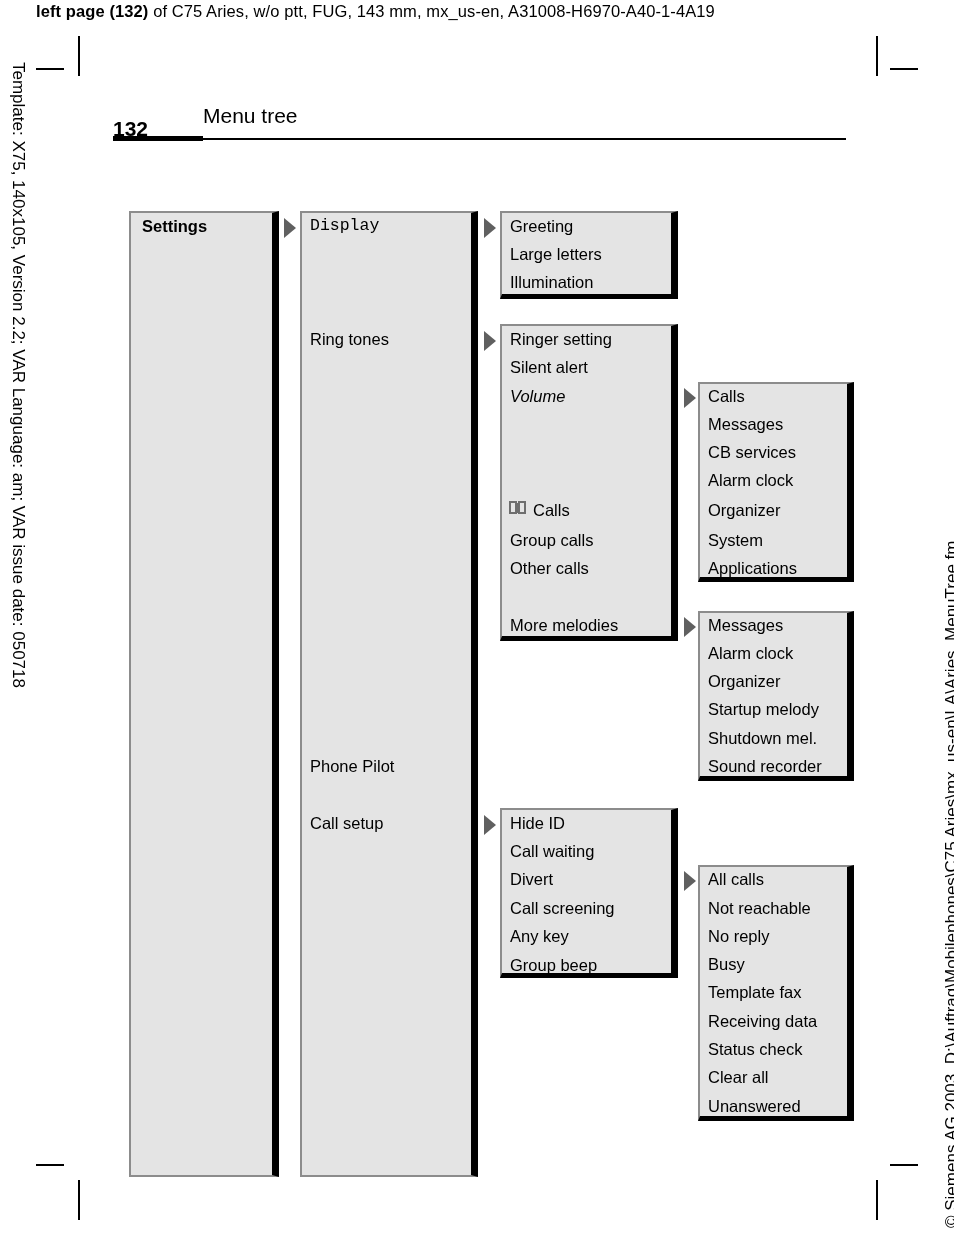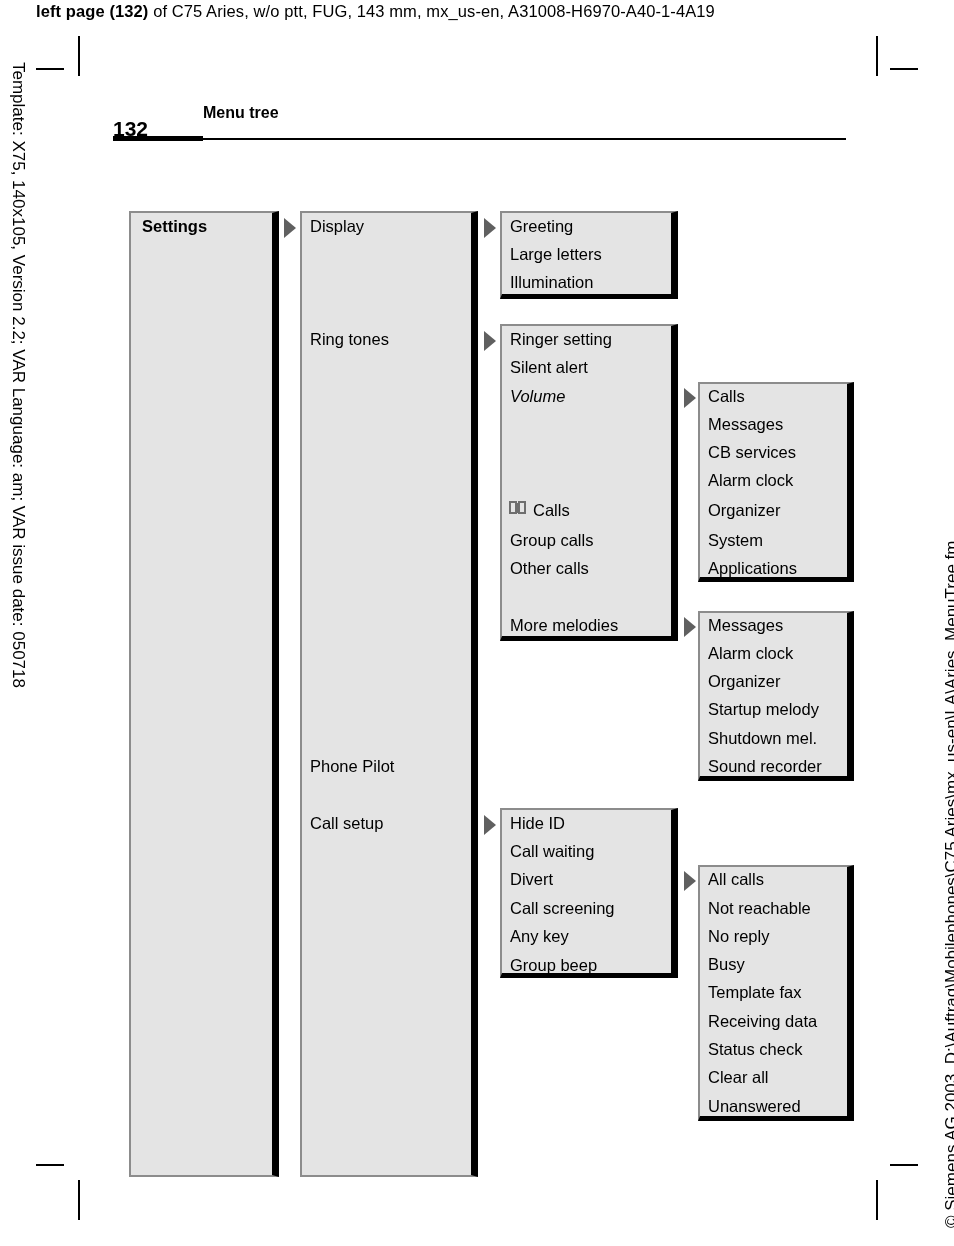--- a/index.html
+++ b/index.html
@@ -65,22 +65,22 @@
     position: absolute;
     left: 0;
     top: 13px;
     font-size: 21px;
     font-weight: bold;
   }
   .page-title {
     position: absolute;
     left: 90px;
     top: 0;
-    font-size: 16px;
-    font-weight: bold;
+    font-size: 21px;
+    font-weight: normal;
   }
   .rule-thick {
     position: absolute;
     left: 0;
     top: 32px;
     width: 90px;
     height: 5px;
     background: #000000;
   }
   .rule-thin {
@@ -177,21 +177,21 @@
 </div>
 
 <div class="tree">
 
   <div class="col col-1"></div>
   <div class="item bold" style="left:126px; top:172px;">Settings</div>
   <div class="arrow" style="left:268px; top:173px;"></div>
 
   <div class="col col-2"></div>
 
-  <div class="item" style="left:294px; top:172px;">Display</div>
+  <div class="item" style="left:294px; top:172px;font-family:Liberation Mono, monospace;">Display</div>
   <div class="arrow" style="left:468px; top:173px;"></div>
 
   <div class="item" style="left:294px; top:285px;">Ring tones</div>
   <div class="arrow" style="left:468px; top:286px;"></div>
 
   <div class="item" style="left:294px; top:712px;">Phone Pilot</div>
 
   <div class="item" style="left:294px; top:769px;text-align:center;">Call setup</div>
   <div class="arrow" style="left:468px; top:770px;"></div>
 

